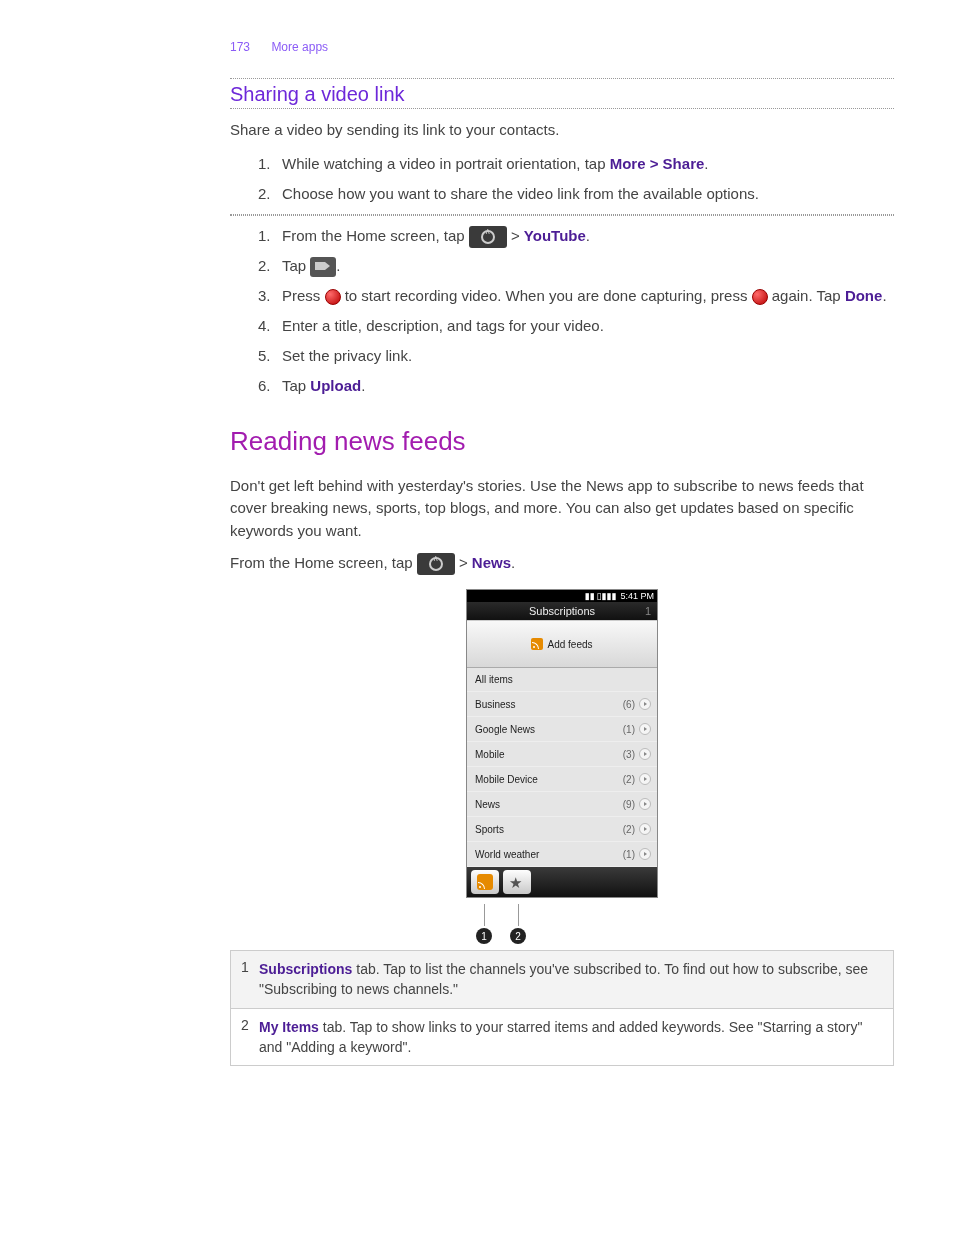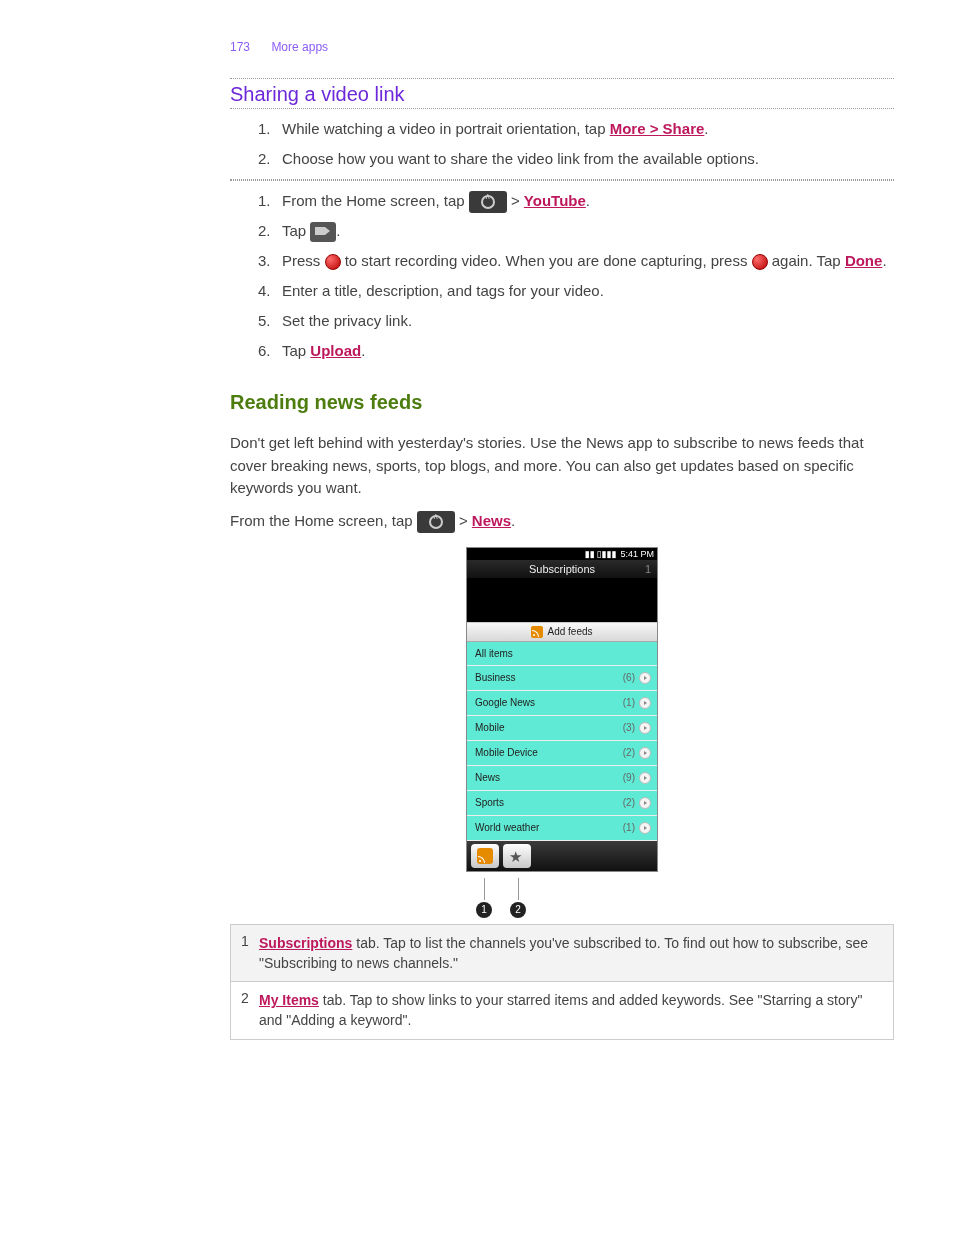--- a/index.html
+++ b/index.html
@@ -27,23 +27,23 @@
     border-top: 1px dotted #999;
     margin: 0;
   }
   h2.section-sub {
     color: #6d28d9;
     font-weight: 400;
     font-size: 20px;
     padding: 4px 0 2px 0;
   }
   h1.section-main {
-    color: #4d7c0f;
-    font-weight: 700;
-    font-size: 20px;
+    color: #a21caf;
+    font-weight: 400;
+    font-size: 26px;
     margin: 28px 0 18px 0;
   }
   p.body {
     font-size: 15px;
     line-height: 1.5;
     color: #444;
     margin: 10px 0;
   }
   ol {
     list-style: none;
@@ -58,21 +58,21 @@
     color: #444;
     margin: 6px 0;
     padding-left: 24px;
   }
   ol li::before {
     content: counter(li) ".";
     position: absolute;
     left: 0;
     color: #444;
   }
-  .bold { font-weight: 600; color: #be185d; text-decoration: underline; }
+  .bold { font-weight: 600; color: #4c1d95; }
 
   
   .ic-apps {
     display: inline-block;
     width: 38px; height: 22px;
     background: #3a3a3a;
     border-radius: 3px;
     vertical-align: middle;
     position: relative;
   }
@@ -155,29 +155,28 @@
     color: #eee;
   }
   .titlebar .count {
     position: absolute;
     right: 6px; top: 3px;
     color: #888;
   }
   .addfeeds {
     background: linear-gradient(#f8f8f8,#d8d8d8);
     color: #222;
-    padding: 3px 0;
+    padding: 17px 0;
     font-size: 10px;
     border-top: 1px solid #ccc;
     border-bottom: 1px solid #aaa;
     display: flex;
     align-items: center;
     justify-content: center;
     gap: 4px;
-    margin-top: 44px;
   }
   .rss-ic {
     display: inline-block;
     width: 12px; height: 12px;
     background: #e68a00;
     border-radius: 2px;
     position: relative;
   }
   .rss-ic::after {
     content: "";
@@ -191,21 +190,21 @@
     content: "";
     position: absolute;
     left: 1px; bottom: 1px;
     width: 6px; height: 6px;
     border: 1.5px solid #fff;
     border-left: none;
     border-bottom: none;
     border-top-right-radius: 8px;
   }
   .feedlist {
-    background: #5eead4;
+    background: #e5e5e5;
     color: #222;
   }
   .feedrow {
     display: flex;
     justify-content: space-between;
     align-items: center;
     padding: 6px 6px 6px 8px;
     border-bottom: 1px solid #eee;
     font-size: 10px;
   }
@@ -308,20 +307,21 @@
 
   <div class="page-header">
     <span class="pnum">173</span>
     <span>More apps</span>
   </div>
 
   <hr class="dotted">
   <h2 class="section-sub">Sharing a video link</h2>
   <hr class="dotted">
 
+  <p class="body">Share a video by sending its link to your contacts.</p>
 
   <ol>
     <li>
       <span>While watching a video in portrait orientation, tap </span><span class="bold">More &gt; Share</span><span>.</span>
     </li>
     <li>
       <span>Choose how you want to share the video link from the available options.</span>
     </li>
   </ol>
 

